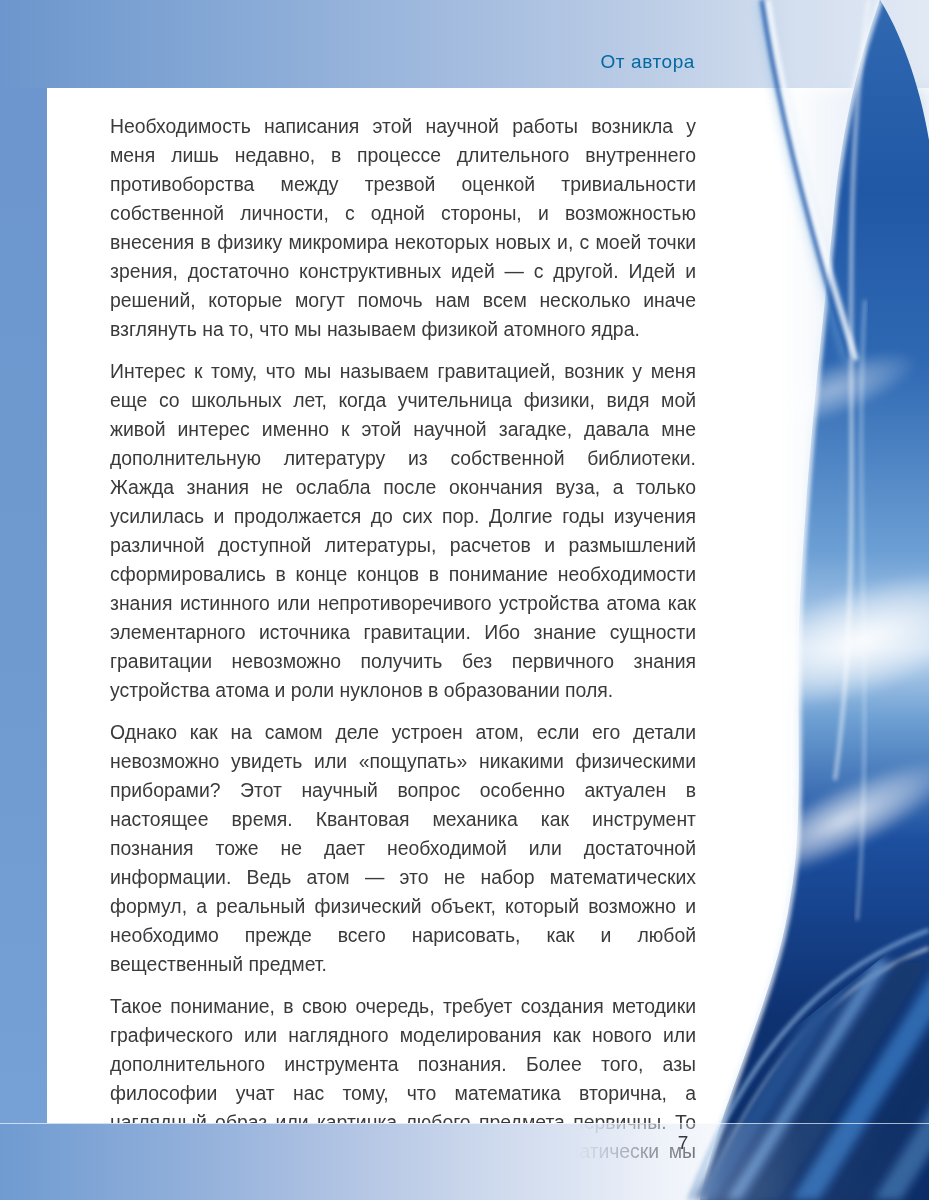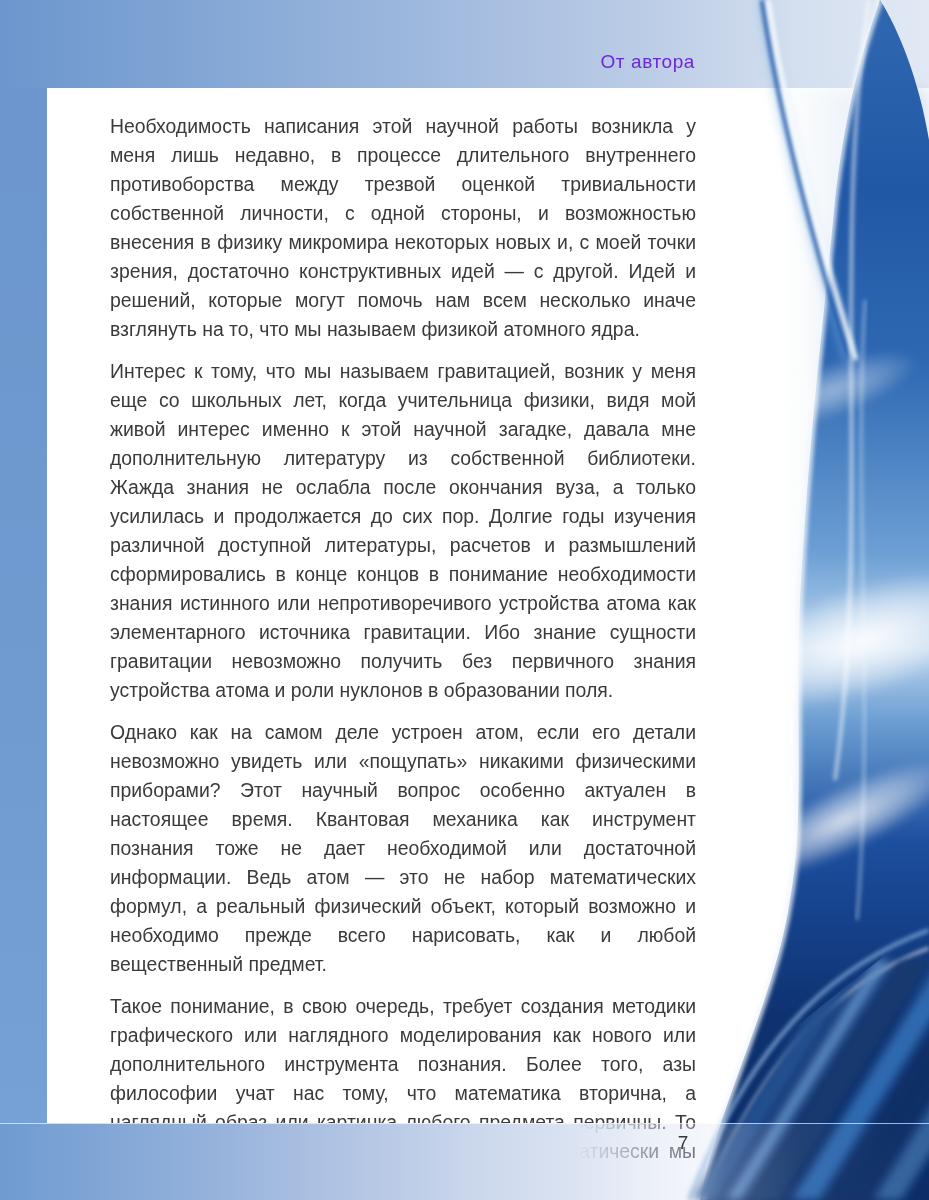--- a/index.html
+++ b/index.html
@@ -7,21 +7,21 @@
     width:929px;height:1200px;position:relative;overflow:hidden;
     background:#ffffff;
     font-family:"Liberation Sans","DejaVu Sans",sans-serif;
   }
   .header-band{
     position:absolute;top:0;left:0;width:929px;height:88px;z-index:1;
     background:linear-gradient(90deg,#6c96cd 0%,#86a9d6 25%,#a4bcdf 50%,#bccde6 70%,#d4dfef 86%,#e1e9f4 100%);
   }
   .header-title{
     position:absolute;top:51px;right:234px;z-index:5;
-    font-size:19px;line-height:22px;color:#6d28d9;letter-spacing:0.6px;
+    font-size:19px;line-height:22px;color:#0369a1;letter-spacing:0.6px;
   }
   .left-strip{
     position:absolute;top:88px;left:0;width:47px;height:1036px;z-index:1;
     background:linear-gradient(180deg,#6c96cd 0%,#6f9bd1 60%,#76a1d6 100%);
   }
   .content-page{
     position:absolute;top:88px;left:47px;width:882px;height:1036px;z-index:1;
     background:#ffffff;
   }
   .text-column{

